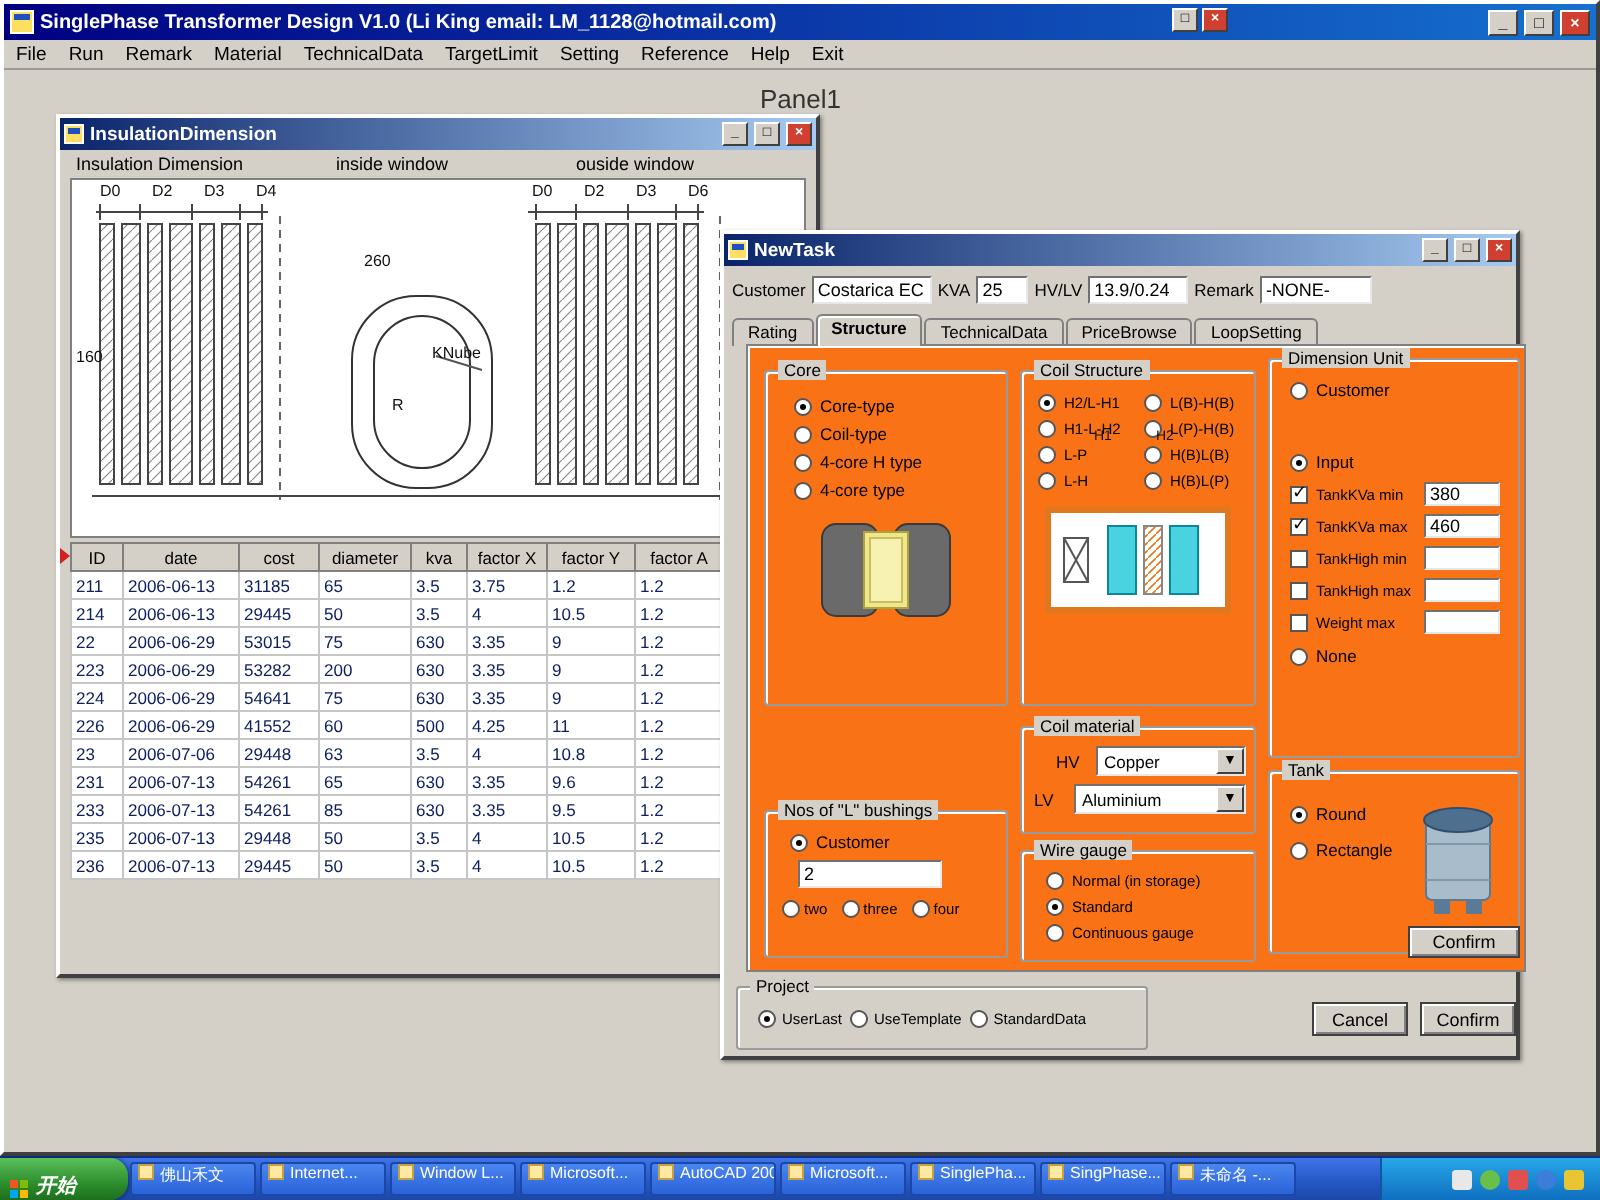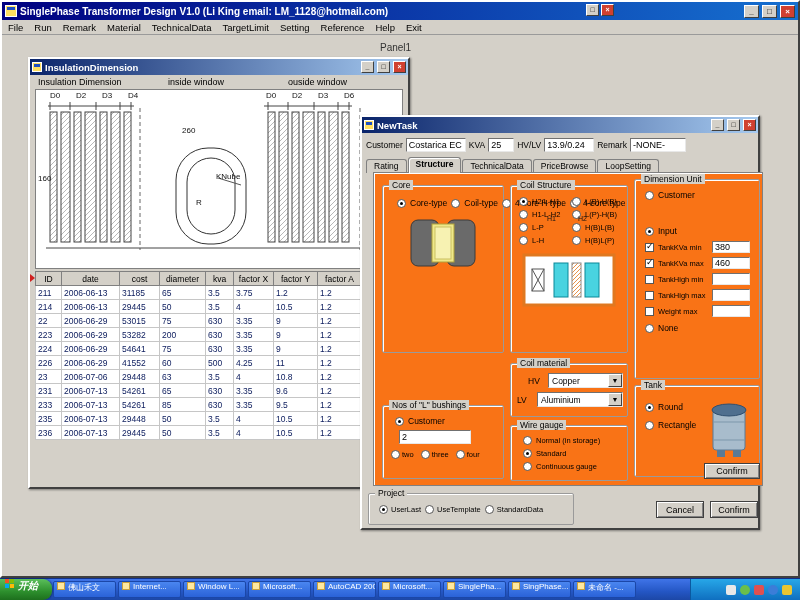--- a/index.html
+++ b/index.html
@@ -18,21 +18,21 @@
   .app-icon::after{content:'';position:absolute;left:1px;top:1px;right:1px;height:3px;background:#2050c0}
   .wbtn{width:15px;height:13px;background:#d4d0c8;border:1px solid;border-color:#fff #404040 #404040 #fff;
     color:#000;font-size:8px;line-height:11px;text-align:center;flex:none;font-weight:bold}
   .wbtn.close{background:#d04030;color:#fff}
   .wbtn.sm{width:13px;height:12px;line-height:10px;font-size:7px}
   .tb-extra{position:absolute;left:584px;top:2px;display:flex;gap:2px}
   .menubar{height:15px;background:#d4d0c8;border-bottom:1px solid #9a9a9a;display:flex;align-items:center;gap:11px;
     padding:0 6px;font-size:9.5px;color:#000}
   .menu-item{cursor:default}
   .workspace{position:relative;height:541px;background:#d4d0c8;overflow:hidden}
-  .panel-label{position:absolute;left:378px;top:7px;font-size:10px;color:#333}
+  .panel-label{position:absolute;left:378px;top:7px;font-size:13px;color:#333}
 
   
   .child{background:#d4d0c8;border:2px solid;border-color:#fff #404040 #404040 #fff;box-shadow:1px 1px 2px rgba(0,0,0,.4)}
   .ctitle{height:16px;display:flex;align-items:center;gap:3px;padding:0 2px;
     background:linear-gradient(90deg,#0a246a,#a6caf0);color:#fff;font-weight:bold;font-size:9.5px}
   .ctitle .ttl{flex:1;white-space:nowrap;overflow:hidden}
   .tbx{background:#fff;border:1px solid;border-color:#707070 #e8e8e8 #e8e8e8 #707070;height:14px;
     font-size:9px;padding:0 2px;font-family:"Liberation Sans",sans-serif}
   .btn{background:#d4d0c8;border:1px solid #404040;box-shadow:inset 1px 1px 0 #fff,inset -1px -1px 0 #808080;
     font-size:9px;text-align:center;cursor:default;display:flex;align-items:center;justify-content:center}
@@ -68,22 +68,22 @@
     border-radius:3px 3px 0 0;margin-right:1px;position:relative}
   .tab.active{background:#d4d0c8;box-shadow:inset 1px 1px 0 #fff;font-weight:bold;z-index:2;padding-bottom:4px}
   .page{position:absolute;left:11px;top:55px;width:390px;height:314px;border:1px solid #808080;
     box-shadow:inset 1px 1px 0 #fff;background:#f97316}
   .imgbox{display:flex;justify-content:center;margin-top:6px}
   .footer-btn{position:absolute}
 
   
   .taskbar{position:absolute;left:0;bottom:0;width:800px;height:22px;display:flex;align-items:stretch;
     background:linear-gradient(#3f74e8,#2456c4 60%,#1c47a6);border-top:1px solid #11308a}
-  .start{width:52px;background:linear-gradient(#5bbf5b,#2d8f2d 60%,#1d6f1d);border-radius:0 9px 9px 0;
-    color:#fff;font-weight:bold;font-style:italic;font-size:10px;display:flex;align-items:flex-start;gap:3px;
+  .start{width:64px;background:linear-gradient(#5bbf5b,#2d8f2d 60%,#1d6f1d);border-radius:0 9px 9px 0;
+    color:#fff;font-weight:bold;font-style:italic;font-size:10px;display:flex;align-items:flex-end;gap:3px;
     padding:0 8px 0 5px;flex:none;box-shadow:1px 0 2px rgba(0,0,0,.4)}
   .flag{width:10px;height:10px;display:grid;grid-template-columns:4px 4px;grid-template-rows:4px 4px;gap:1px;flex:none}
   .flag i{display:block}
   .task-item{flex:0 0 63px;margin:2px 1px;background:linear-gradient(#4a86f0,#2a62d8);border:1px solid #1b47a8;
     border-radius:2px;color:#fff;font-size:8px;display:flex;gap:3px;padding:0 3px;overflow:hidden;white-space:nowrap}
   .task-item .ticon{width:8px;height:8px;background:#ffe9a0;border:1px solid #c8a040;flex:none}
   .tray{margin-left:auto;width:110px;background:linear-gradient(#27a7e8,#0f6fc0);border-left:1px solid #0b59a0;
     display:flex;align-items:center;justify-content:flex-end;gap:4px;padding:0 8px;flex:none}
   .tray i{width:10px;height:10px;display:block;border-radius:2px}
 
@@ -412,21 +412,21 @@
           <span class="tab active">Structure</span>
           <span class="tab">TechnicalData</span>
           <span class="tab">PriceBrowse</span>
           <span class="tab">LoopSetting</span>
         </div>
 
         <div class="page">
 
           <div class="group" style="left:8px;top:12px;width:122px;height:168px">
             <span class="gtitle">Core</span>
-            <div style="padding:12px 0 0 14px;display:flex;flex-direction:row;gap:4px">
+            <div style="padding:12px 0 0 14px;display:flex;flex-direction:column;gap:4px">
               <div class="row">
                 <span class="radio on"></span>
                 <span class="lbl">Core-type</span>
               </div>
               <div class="row">
                 <span class="radio"></span>
                 <span class="lbl">Coil-type</span>
               </div>
               <div class="row">
                 <span class="radio"></span>

